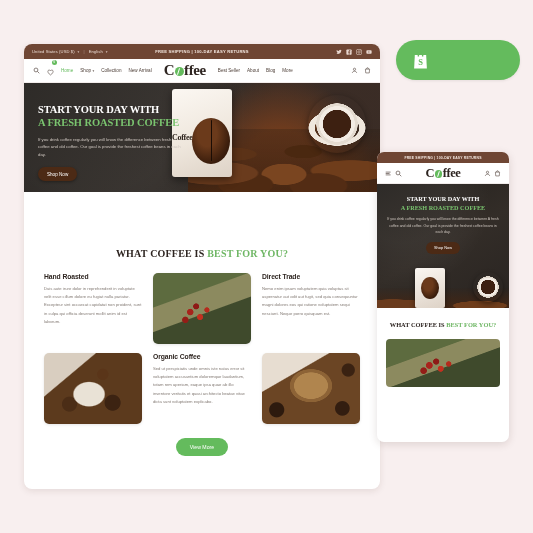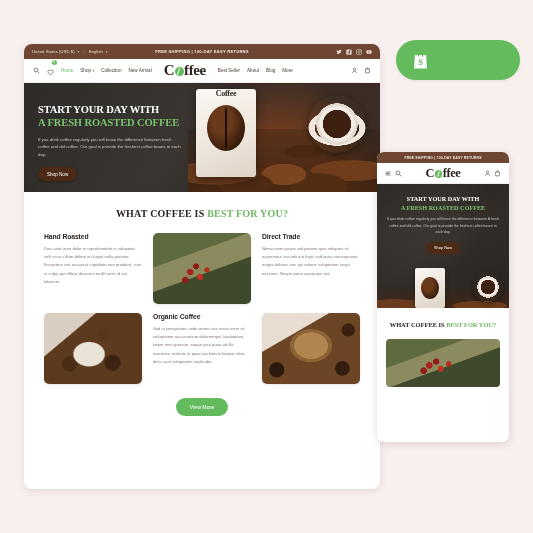--- a/index.html
+++ b/index.html
@@ -139,22 +139,22 @@
   .hero-saucer {
     position: absolute; right: 6px; top: 22px;
     width: 74px; height: 46px; border-radius: 50%;
     background: radial-gradient(ellipse at 50% 50%, rgba(245,240,233,.0) 0 42%, #efe7dd 43% 54%, rgba(0,0,0,0) 55%);
   }
   .hero-pack {
     position: absolute; left: 148px; top: 6px;
     width: 60px; height: 88px; border-radius: 3px;
     background: linear-gradient(160deg,#fbf7f2 0%,#efe7dd 55%,#ddd2c6 100%);
     box-shadow: 0 3px 8px rgba(0,0,0,.45);
-    display: flex; flex-direction: column;
-    align-items: center;  margin-left: 24px;
+    display: flex; flex-direction: row;
+    align-items: center; padding-top: 8px;
   }
   .hero-pack .pack-logo {
     font-family: "Liberation Serif", serif;
     font-size: 8px; font-weight: bold; color: #30261f;
     letter-spacing: -.3px;
   }
   .hero-pack .pack-bean {
     margin-top: 7px; width: 38px; height: 46px; border-radius: 50%;
     background: radial-gradient(ellipse at 40% 34%, #6b3a1b 0 30%, #3a1d0c 70%, #2a1408 100%);
     position: relative;
@@ -178,21 +178,21 @@
   }
   .hero-btn {
     margin-top: 9px; display: inline-block;
     background: #4c2a15; color: #fff;
     font-size: 4.6px; padding: 4.5px 9px;
     border-radius: 9px; border: none; cursor: pointer;
     box-shadow: 0 1px 3px rgba(0,0,0,.35);
   }
 
   
-  .features { padding: 16px 20px 0; }
+  .features { padding: 16px 20px 0; margin-top: 40px; }
   .sect-title {
     text-align: center;
     font-family: "Liberation Serif", serif;
     font-size: 10px; font-weight: bold; color: #2d2420;
     letter-spacing: .2px; margin-bottom: 14px;
   }
   .sect-title .green { color: #6fb765; }
   .fgrid {
     display: grid;
     grid-template-columns: 1fr 1fr 1fr;

